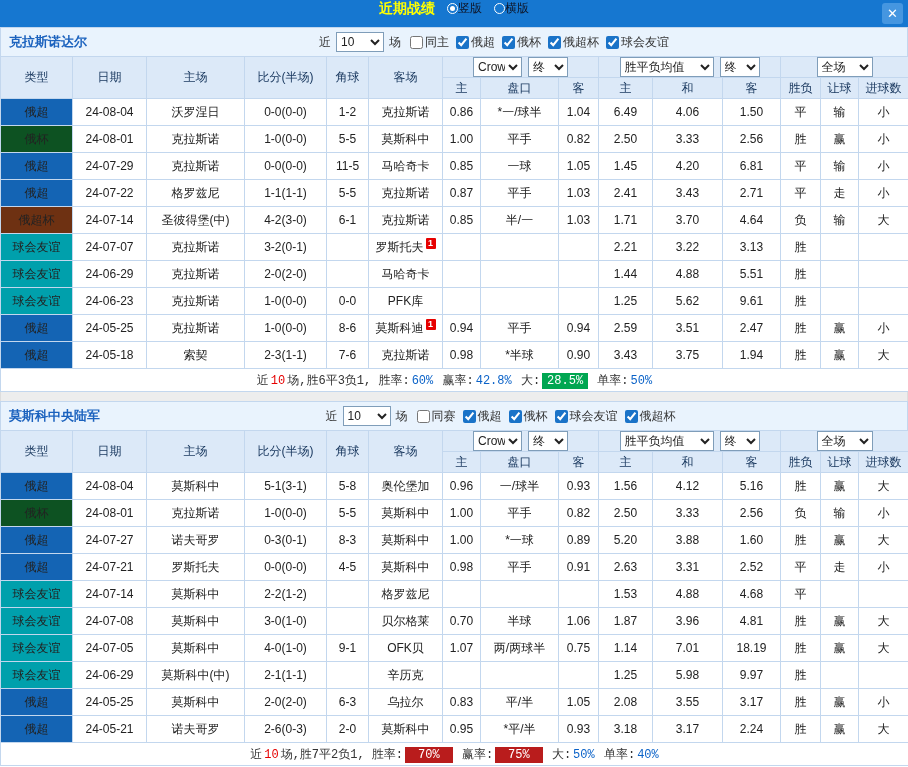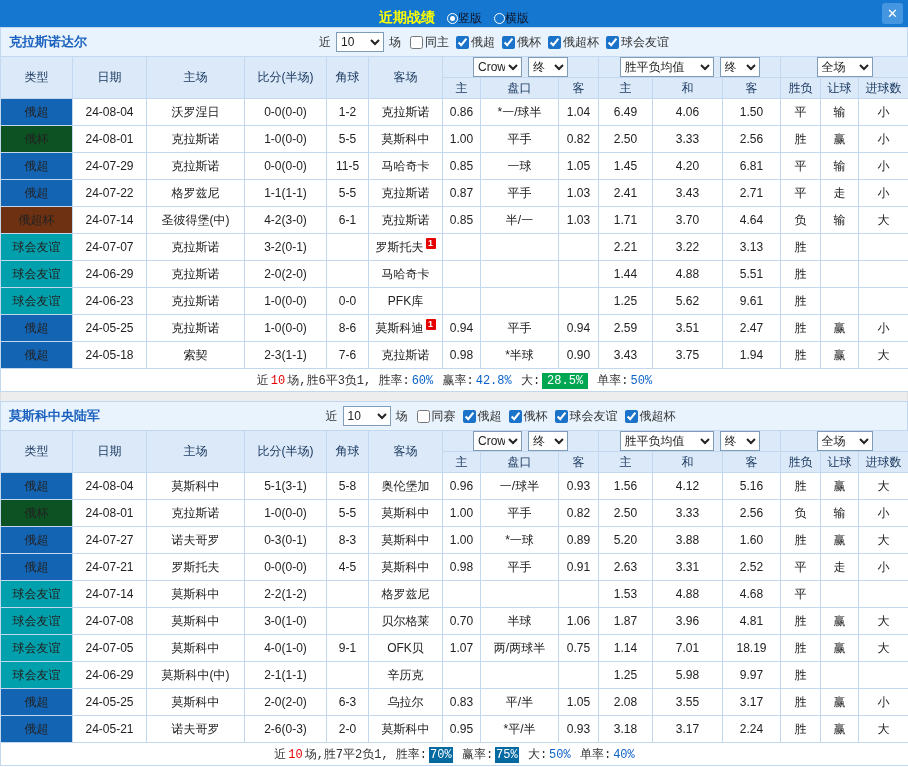--- a/index.html
+++ b/index.html
@@ -5,21 +5,21 @@
   * { box-sizing: border-box; }
   html, body { margin: 0; padding: 0; }
   body {
     width: 908px; height: 767px; overflow: hidden;
     font-family: "Liberation Sans", "DejaVu Sans", sans-serif;
     font-size: 12px; background: #fff;
   }
   
   .titlebar {
     position: relative; height: 27px; background: #1677d0;
-    display: flex; align-items: flex-end; justify-content: center; gap: 12px;
+    display: flex; align-items: flex-start; justify-content: center; gap: 12px;
   }
   .tb-title { color: #ffff00; font-weight: bold; font-size: 14px; }
   .tb-radio { display: flex; align-items: center; color: #0f172a; cursor: pointer; font-size: 12px; }
   .rdot { width: 11px; height: 11px; border: 1px solid #fff; border-radius: 50%; display: inline-block; position: relative; background: transparent; }
   .rdot.selected::after { content: ""; position: absolute; left: 2px; top: 2px; width: 5px; height: 5px; background: #fff; border-radius: 50%; }
   .close-btn {
     position: absolute; right: 5px; top: 3px; width: 21px; height: 21px;
     background: #4596e0; border-radius: 3px; color: #fff; font-weight: bold;
     display: flex; align-items: center; justify-content: center; cursor: pointer; font-size: 13px;
   }
@@ -54,21 +54,21 @@
     display: inline-block; background: #e60000; color: #fff; font-size: 9px;
     line-height: 11px; min-width: 10px; padding: 0 1px; margin-left: 2px;
     vertical-align: super; border-radius: 1px; font-weight: bold;
   }
   td.summary-cell { height: 23px; background: #fff; font-size: 12px; font-family: Liberation Mono, monospace; }
   .summary-cell span { margin: 0 1px; }
   .seg-plain { color: #333; }
   .seg-red { color: #e60000; }
   .seg-blue { color: #0a62c8; }
   .seg-badge-green { background: #00a651; color: #fff; padding: 1px 5px; margin: 0 3px; }
-  .seg-badge-red { background: #0369a1; color: #fff; padding: 1px 1px; margin: 0 3px; }
+  .seg-badge-red { background: #b91c1c; color: #fff; padding: 1px 13px; margin: 0 3px; }
   .section-gap { height: 9px; background: #ededed; border-left: 1px solid #ddd; border-right: 1px solid #ddd; }
 </style>
 </head>
 <body>
 
 <div class="titlebar">
   <span class="tb-title">近期战绩</span>
   <label class="tb-radio">
     <span class="rdot selected"></span>
     <span>竖版</span>

